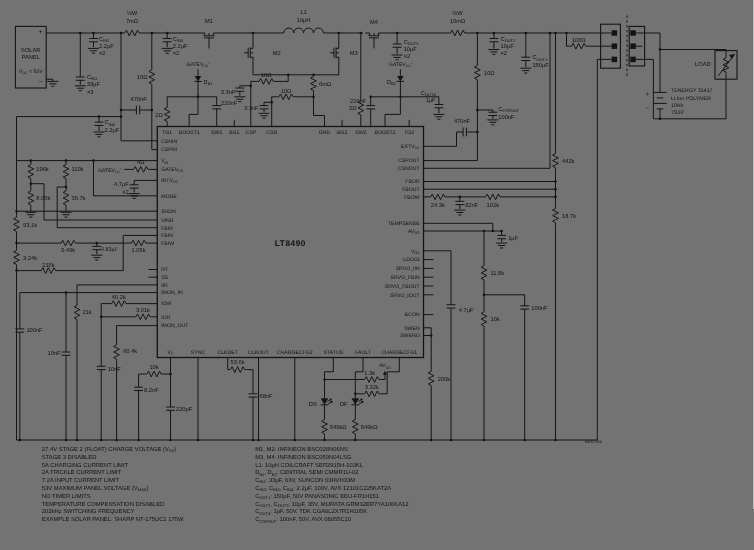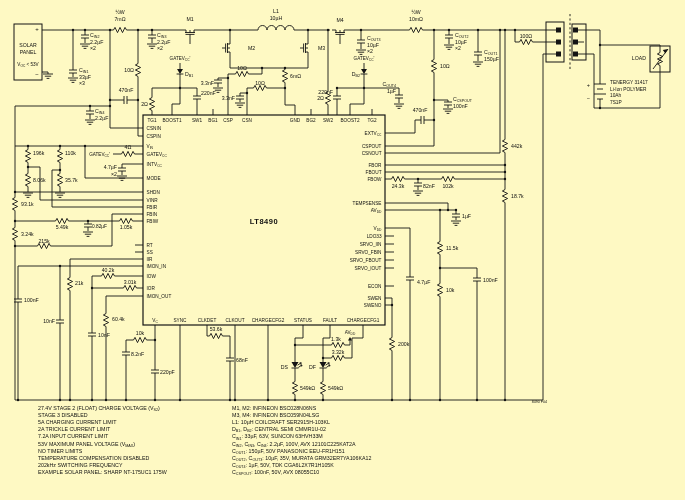--- a/index.html
+++ b/index.html
@@ -1,17 +1,17 @@
 <!DOCTYPE html>
 <html><head>
 <meta charset="utf-8">
 <title>LT8490 Solar Battery Charger Schematic</title>
 <style>
   html,body{margin:0;padding:0;background:#ffffff;}
-  #stage{width:685px;height:500px;position:relative;background:#fef9c3;overflow:hidden;}
+  #stage{width:685px;height:500px;position:relative;background:#737373;overflow:hidden;}
   svg{font-family:"Liberation Sans", sans-serif;}
   svg text{fill:#111;}
   .wire{stroke:#141414;stroke-width:0.9;fill:none;stroke-linejoin:round;stroke-linecap:butt;}
   .sym{stroke:#141414;stroke-width:0.9;fill:none;stroke-linejoin:round;}
   .blk{fill:#141414;stroke:none;}
   .dot{stroke:#141414;stroke-width:2.4;stroke-linecap:round;fill:none;}
   .dash{stroke:#141414;stroke-width:0.9;stroke-dasharray:2.2 2.2;fill:none;}
   .box{fill:none;stroke:#141414;stroke-width:1;}
   .chip{stroke-width:1.2;}
   .chipname{font-weight:bold;letter-spacing:.5px;}

